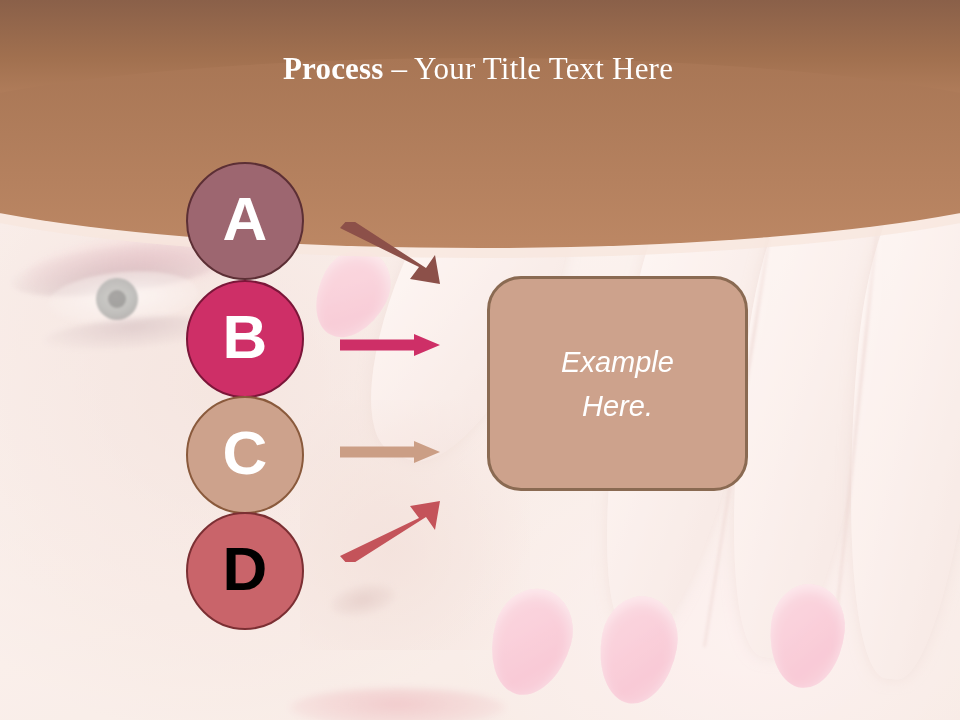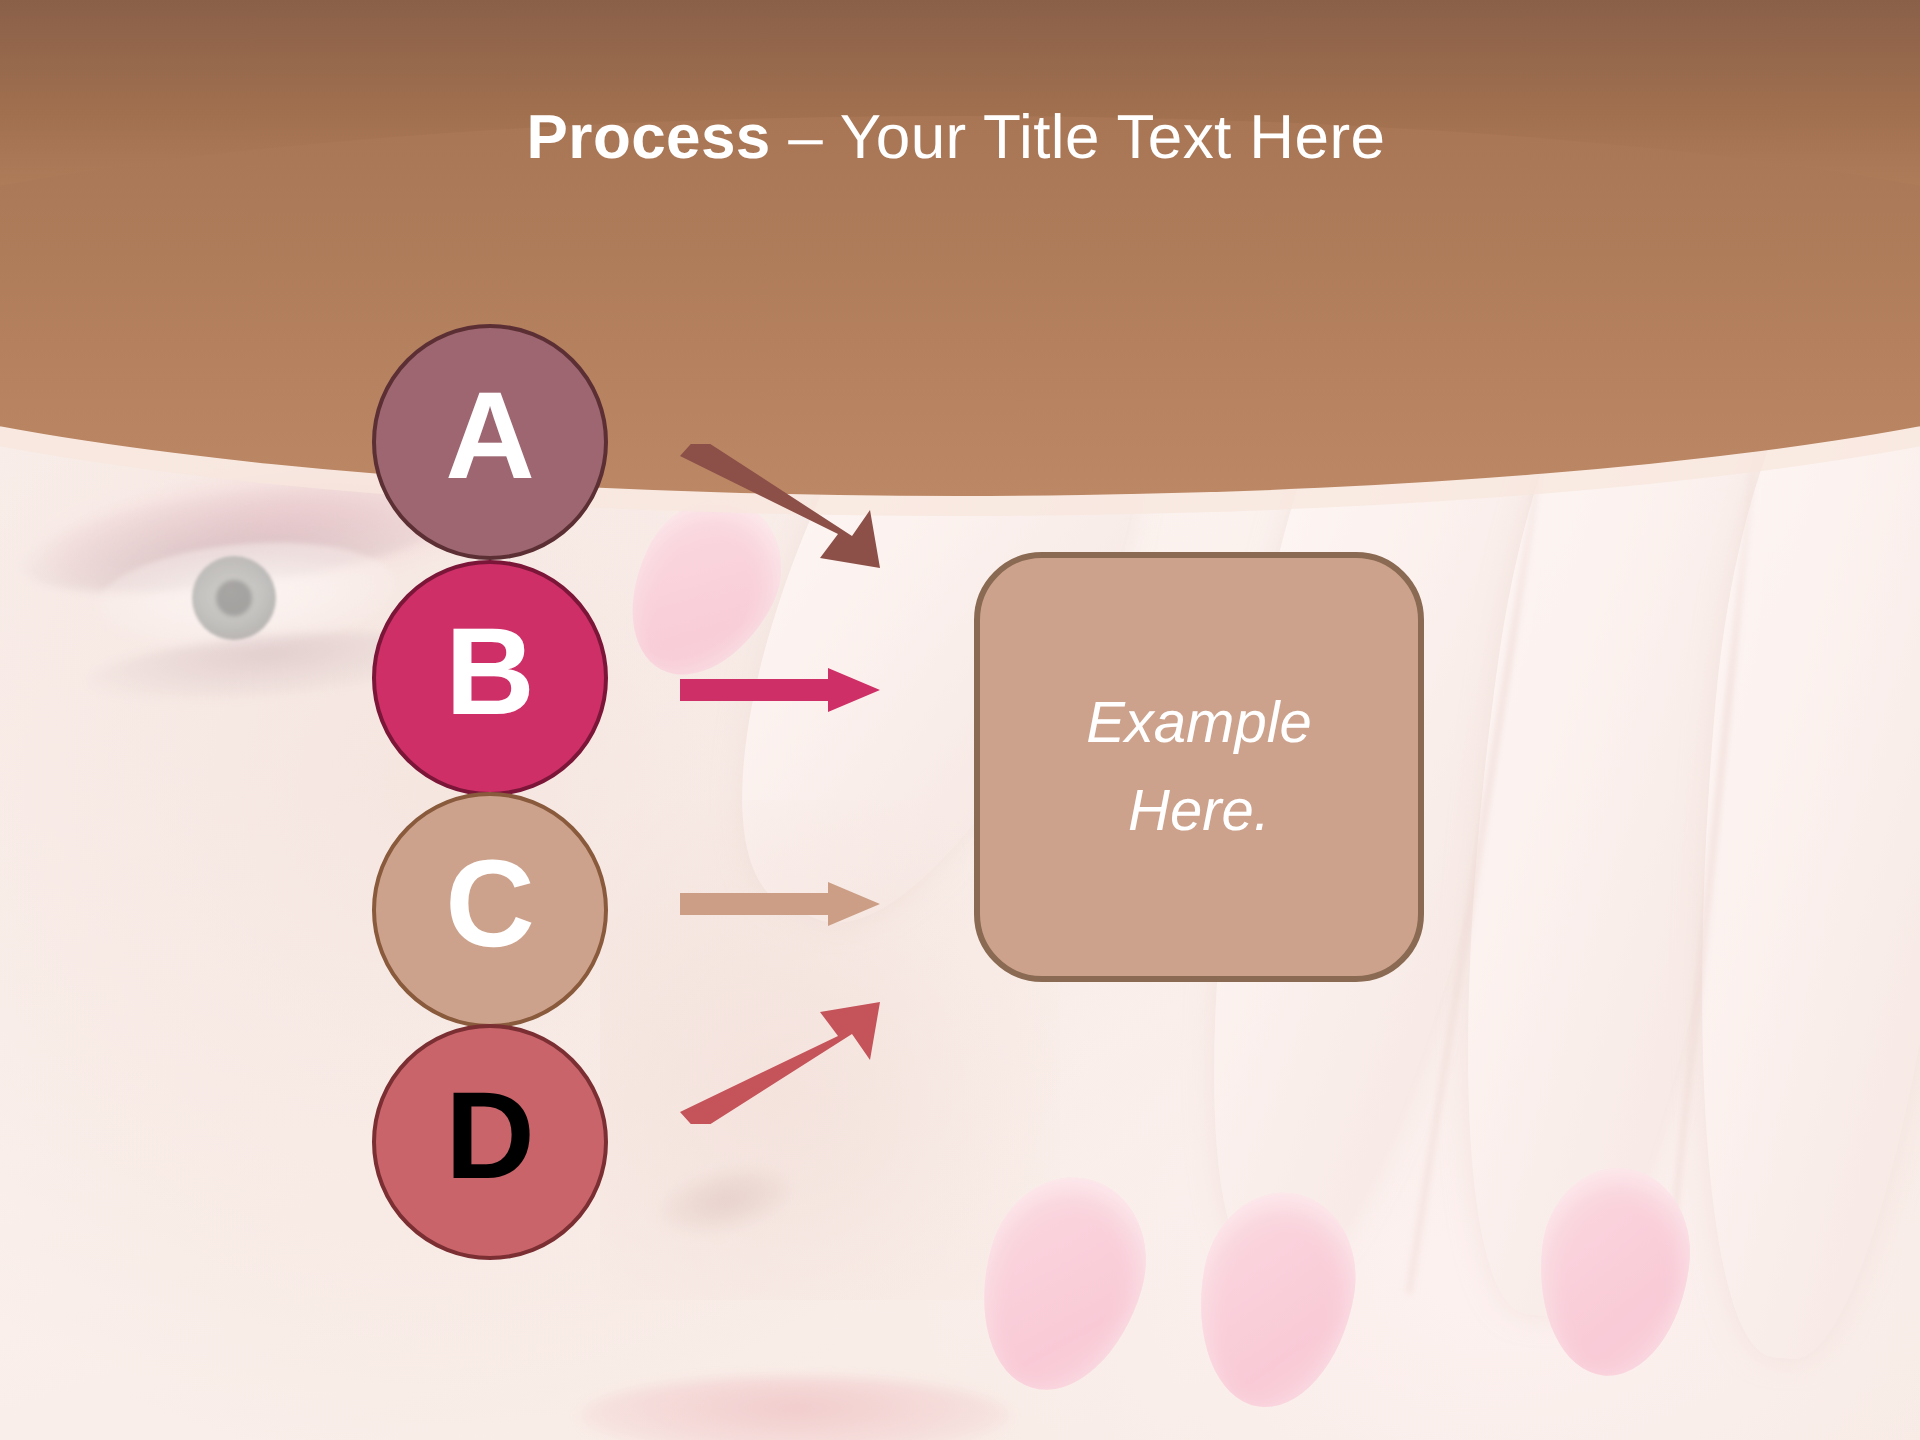--- a/index.html
+++ b/index.html
@@ -209,20 +209,21 @@
   .slide-title {
     position: absolute;
     left: 0; top: 50px;
     width: 956px;
     text-align: center;
     color: #ffffff;
     font-size: 31px;
     line-height: 38px;
     letter-spacing: 0.2px;
     white-space: nowrap;
+    font-family: Liberation Serif, serif;
   }
   .slide-title .strong { font-weight: bold; }
   .slide-title .light  { font-weight: normal; }
 
   
   .circle {
     position: absolute;
     width: 118px;
     height: 118px;
     border-radius: 50%;
@@ -237,21 +238,21 @@
   .circle span { display: block; transform: translateY(-2px); }
 
   
   .arrow-wrap { position: absolute; }
 
   
   .textbox {
     position: absolute;
     left: 487px;
     top: 276px;
-    width: 225px;
+    width: 261px;
     height: 215px;
     border-radius: 34px;
     box-sizing: border-box;
     display: flex;
     align-items: center;
     justify-content: center;
     text-align: center;
     color: #ffffff;
     font-style: italic;
     font-size: 29px;

